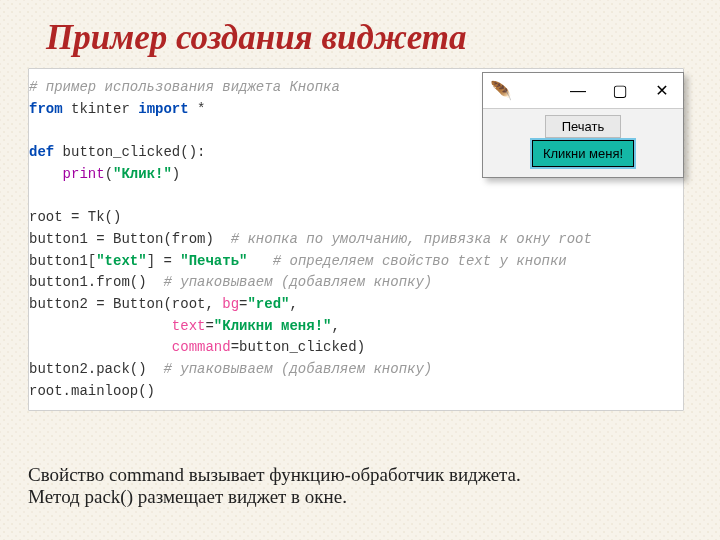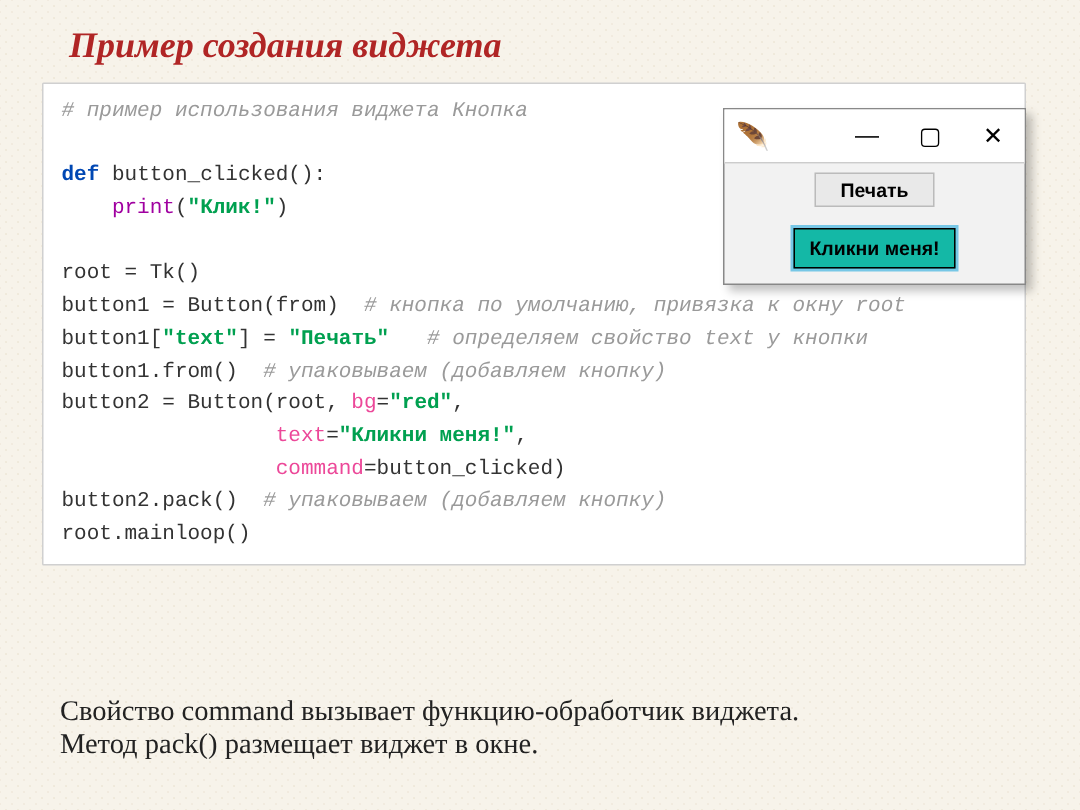--- a/index.html
+++ b/index.html
@@ -12,29 +12,29 @@
       radial-gradient(rgba(200,180,140,0.15) 1px, transparent 1px),
       radial-gradient(rgba(200,180,140,0.12) 1px, transparent 1px);
     background-size: 8px 8px, 8px 8px;
     background-position: 0 0, 4px 4px;
     font-family: "Times New Roman", serif;
     position: relative;
     padding: 18px 28px;
   }
   .title {
     color: #b02525;
-    font-size: 24px;
+    font-size: 35px;
     font-style: italic;
     margin: 0 0 10px 18px;
   }
   .codebox {
     background: #ffffff;
     border: 1px solid #d0d0d0;
     border-radius: 1px;
-    padding: 8px 12px;
+    padding: 8px 0;
     width: 656px;
     font-family: Consolas, "Courier New", monospace;
     font-size: 14px;
     line-height: 1.55;
     color: #333;
     position: relative;
   }
   .codeline { white-space: pre; }
   .k-comment { color: #9a9a9a; font-style: italic; }
   .k-keyword { color: #0047b3; font-weight: bold; }
@@ -73,22 +73,21 @@
     align-items: center;
     justify-content: center;
     font-size: 16px;
     font-family: "Segoe UI Symbol", sans-serif;
   }
   .winbody {
     padding: 6px 0 10px;
     display: flex;
     flex-direction: column;
     align-items: center;
-    gap: 14px;
-    font-weight: bold;
+    gap: 2px;
   }
   .btn1 {
     background: #e9e9e9;
     border: 1px solid #bbb;
     padding: 3px 16px;
     font-size: 13px;
   }
   .btn2 {
     background: #14b8a6;
     color: #000;
@@ -97,30 +96,30 @@
     font-size: 13px;
     box-shadow: 0 0 0 2px #77c7e6;
   }
   .footer {
     position: absolute;
     left: 28px;
     right: 16px;
     bottom: 32px;
     font-size: 19px;
     color: #222;
-    margin-left: 12px;
   }
 </style>
 </head>
 <body>
 
 <h1 class="title">Пример создания виджета</h1>
 
 <div class="codebox">
 <div class="codeline"><span class="k-comment"># пример использования виджета Кнопка</span></div>
+<div class="codeline"><span class="k-keyword">from</span><span> tkinter </span><span class="k-keyword">import</span><span> *</span></div>
 <div class="codeline">&nbsp;</div>
 <div class="codeline"><span class="k-keyword">def</span><span> button_clicked():</span></div>
 <div class="codeline"><span>    </span><span class="k-func">print</span><span>(</span><span class="k-string">"Клик!"</span><span>)</span></div>
 <div class="codeline">&nbsp;</div>
 <div class="codeline"><span>root = Tk()</span></div>
 <div class="codeline"><span>button1 = Button(from)  </span><span class="k-comment"># кнопка по умолчанию, привязка к окну root</span></div>
 <div class="codeline"><span>button1[</span><span class="k-string">"text"</span><span>] = </span><span class="k-string">"Печать"</span><span>   </span><span class="k-comment"># определяем свойство text у кнопки</span></div>
 <div class="codeline"><span>button1.from()  </span><span class="k-comment"># упаковываем (добавляем кнопку)</span></div>
 <div class="codeline"><span>button2 = Button(root, </span><span class="k-attr">bg</span><span>=</span><span class="k-string">"red"</span><span>,</span></div>
 <div class="codeline"><span>                 </span><span class="k-attr">text</span><span>=</span><span class="k-string">"Кликни меня!"</span><span>,</span></div>

